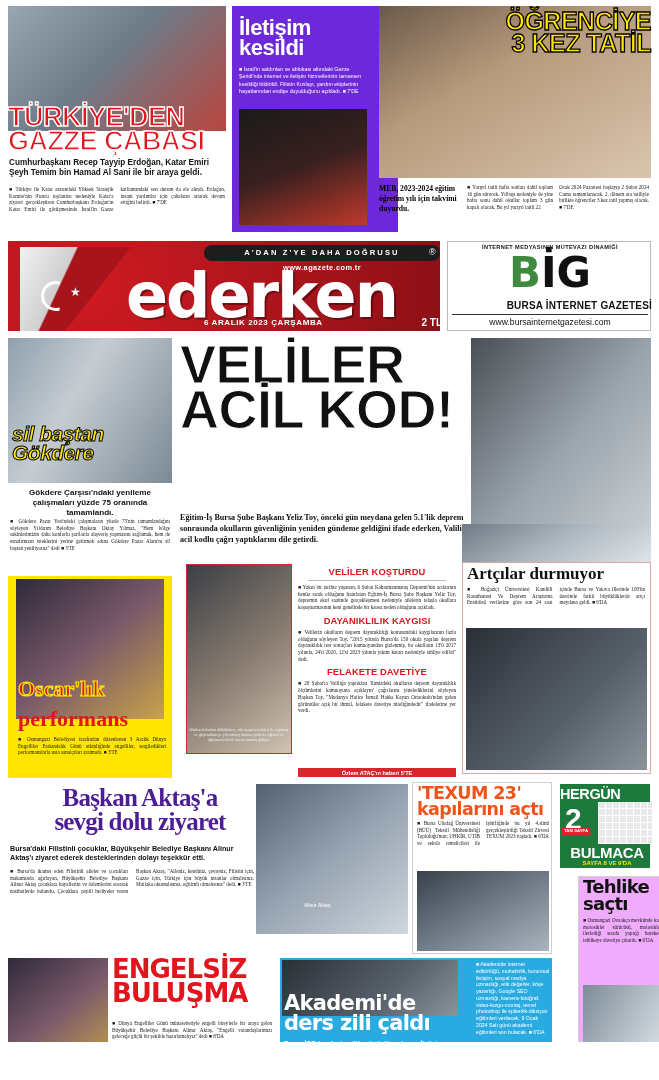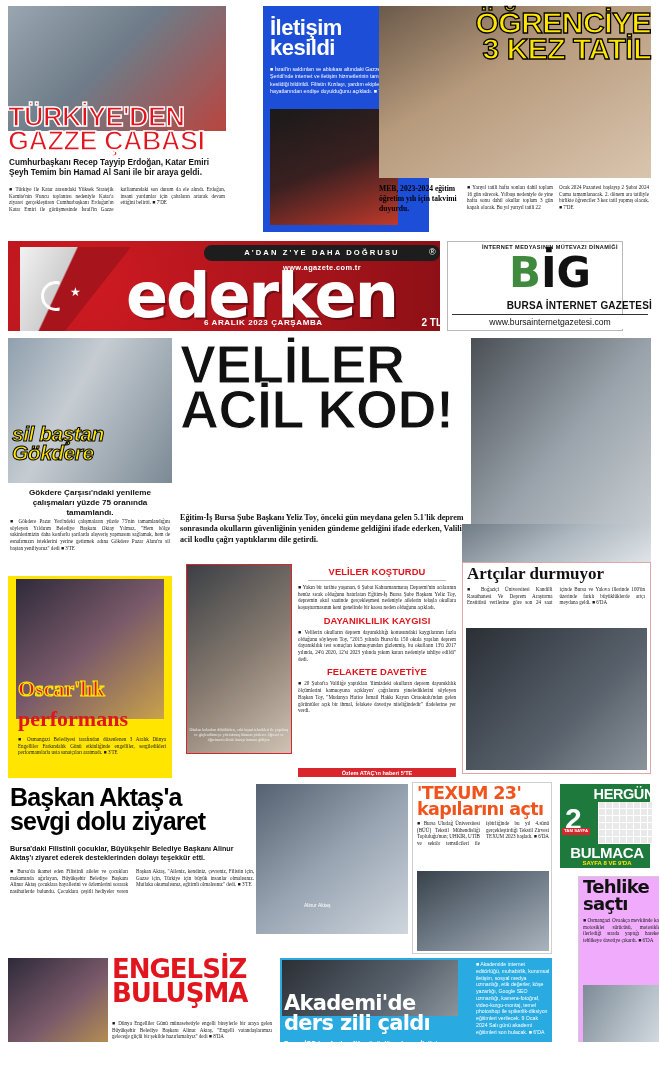--- a/index.html
+++ b/index.html
@@ -37,31 +37,31 @@
   #story-gazze { position:absolute; left:8px; top:6px; width:218px; height:226px; }
   #story-gazze .ph { position:absolute; left:0; top:0; width:218px; height:125px; }
   #gazze-title { position:absolute; left:0; top:100px; width:218px; color:#e0151d;
      font-size:27px; -webkit-text-stroke:1.4px #fff; text-shadow:0 0 0 #fff; }
   #gazze-title div { white-space:nowrap; }
   #gazze-sub { position:absolute; left:1px; top:152px; width:216px; font-size:8.2px;
      font-weight:700; line-height:1.22; color:#111; }
   #gazze-cols { position:absolute; left:1px; top:180px; width:216px;
      column-count:2; column-gap:7px; }
 
-  #story-iletisim { position:absolute; left:232px; top:6px; width:166px; height:226px; background:#1d4ed8;margin-left:31px;}
+  #story-iletisim { position:absolute; left:232px; top:6px; width:166px; height:226px; background:#6d28d9;}
   #iletisim-title { position:absolute; left:7px; top:12px; width:130px; color:#fff;
      font-size:22px; line-height:0.92; }
   #iletisim-body { position:absolute; left:7px; top:60px; width:128px; font-size:5.3px;
      line-height:1.38; color:#fff; font-family:"Liberation Sans",sans-serif; text-align:left;}
   #iletisim-ph { position:absolute; left:7px; top:103px; width:128px; height:116px; }
 
   #story-tatil { position:absolute; left:379px; top:6px; width:272px; height:226px; }
   #tatil-ph { position:absolute; left:0; top:0; width:272px; height:172px; }
   #tatil-title { position:absolute; left:60px; top:4px; width:212px; color:#ffe500;
-     font-size:30px; -webkit-text-stroke:1.3px #000; text-align:right; }
+     font-size:25px; -webkit-text-stroke:1.3px #000; text-align:right; }
   #tatil-title div { white-space:nowrap; }
   #tatil-lead { position:absolute; left:0; top:178px; width:84px;
      font-family:"Liberation Serif",serif; font-weight:700; font-size:7.6px; line-height:1.3; color:#000;}
   #tatil-c1 { position:absolute; left:88px; top:178px; width:86px; }
   #tatil-c2 { position:absolute; left:180px; top:178px; width:90px; }
 
   
   #masthead { position:absolute; left:0; top:238px; width:659px; height:98px; background:#fff; }
   #mast-red { position:absolute; left:8px; top:3px; width:432px; height:90px;
      background: radial-gradient(circle at 18% 50%, #cf1a22 0%, #a8141b 60%, #8d1016 100%); }
@@ -77,21 +77,21 @@
   #mast-reg { position:absolute; left:421px; top:6px; color:#fff; font-size:9px; }
   #mast-url { position:absolute; left:196px; top:22px; width:236px; text-align:center;
      color:#fff; font-size:7.4px; font-weight:700; letter-spacing:.4px;}
   #mast-word { position:absolute; left:118px; top:18px; width:320px; color:#fff;
      font-size:62px; font-weight:900; letter-spacing:-2px; font-family:"DejaVu Sans",sans-serif;
      text-shadow: 2px 2px 0 rgba(0,0,0,.35); }
   #mast-date { position:absolute; left:196px; top:77px; width:190px; color:#fff;
      font-size:8px; font-weight:700; letter-spacing:.6px; }
   #mast-price { position:absolute; left:390px; top:76px; width:44px; text-align:right;
      color:#fff; font-size:10px; font-weight:700;}
-  #big-box { position:absolute; left:447px; top:3px; width:176px; height:90px;
+  #big-box { position:absolute; left:447px; top:3px; width:204px; height:90px;
      background:#fff; border:1px solid #b9b9b9; }
   #big-tag { position:absolute; left:0; top:2px; width:204px; text-align:center;
      font-size:5.6px; font-weight:700; letter-spacing:.4px; color:#111;}
   #big-word { position:absolute; left:0; top:10px; width:204px; text-align:center;
      font-size:42px; font-weight:900; line-height:1; font-family:"DejaVu Sans",sans-serif;}
   #big-word .g { color:#3f8a3f; }
   #big-word .k { color:#111; }
   #big-sub { position:absolute; left:0; top:58px; width:204px; text-align:right;
      font-size:10px; font-weight:900; letter-spacing:.2px; color:#111;}
   #big-url { position:absolute; left:4px; top:72px; width:196px; height:15px; background:#fff;
@@ -149,39 +149,39 @@
      border:1px solid #e3a6a8; background:#fff; }
   #artci-t { position:absolute; left:5px; top:2px; width:180px; color:#111;
      font-family:"Liberation Serif",serif; font-weight:900; font-size:17px; }
   #artci-cols { position:absolute; left:5px; top:24px; width:178px; column-count:2; column-gap:7px;}
   #artci-ph { position:absolute; left:4px; top:66px; width:181px; height:142px; }
 
   
   #aktas { position:absolute; left:8px; top:448px; width:400px; height:170px; }
   #aktas-ph { position:absolute; left:248px; top:0; width:152px; height:150px; }
   #aktas-name { position:absolute; left:296px; top:118px; color:#fff; font-size:5px;}
-  #aktas-h { position:absolute; left:2px; top:2px; width:260px; color:#000000; font-size:25px;
-     line-height:.95; font-family:Liberation Sans, sans-serif; font-weight:900; letter-spacing:-.8px;}
+  #aktas-h { position:absolute; left:2px; top:2px; width:260px; color:#4c1d95; font-size:25px;
+     line-height:.95; font-family:Liberation Serif, serif; font-weight:900; letter-spacing:-.8px;text-align:center;}
   #aktas-sub { position:absolute; left:2px; top:60px; width:244px; font-size:7.2px;
      font-weight:700; line-height:1.25; color:#111;}
   #aktas-cols { position:absolute; left:2px; top:84px; width:244px; column-count:2; column-gap:8px;}
 
   
   #texum { position:absolute; left:412px; top:446px; width:140px; height:172px;
      border:1px solid #cfcfcf; background:#fff;}
   #texum-t { position:absolute; left:4px; top:2px; width:134px; color:#f0531c;
      font-size:17.5px; line-height:.92; font-family:"DejaVu Sans",sans-serif; font-weight:900;
      letter-spacing:-.6px;}
   #texum-cols { position:absolute; left:4px; top:37px; width:132px; column-count:2; column-gap:6px;}
   #texum-ph { position:absolute; left:4px; top:88px; width:132px; height:80px; }
 
   
   #bulmaca { position:absolute; left:558px; top:446px; width:94px; height:88px;
      background:#1e7a3c; border:2px solid #fff; }
-  #bulmaca-t1 { position:absolute; left:0; top:2px; width:94px; text-align:right; color:#fff;
+  #bulmaca-t1 { position:absolute; left:0; top:2px; width:94px; text-align:left; color:#fff;
      font-size:14.5px; font-weight:900; letter-spacing:-.4px;}
   #bulmaca-2 { position:absolute; left:5px; top:20px; color:#fff; font-size:30px; font-weight:900; line-height:1;}
   #bulmaca-grid { position:absolute; left:38px; top:18px; width:54px; height:42px;
      background:
        repeating-linear-gradient(0deg,#fff 0 1px,transparent 1px 7px),
        repeating-linear-gradient(90deg,#fff 0 1px,transparent 1px 7px), #e9e9e9; }
   #bulmaca-t2 { position:absolute; left:0; top:60px; width:94px; text-align:center; color:#fff;
      font-size:15px; font-weight:900; letter-spacing:-.3px;}
   #bulmaca-t3 { position:absolute; left:0; top:76px; width:94px; text-align:center; color:#ffe500;
      font-size:6px; font-weight:700;}

